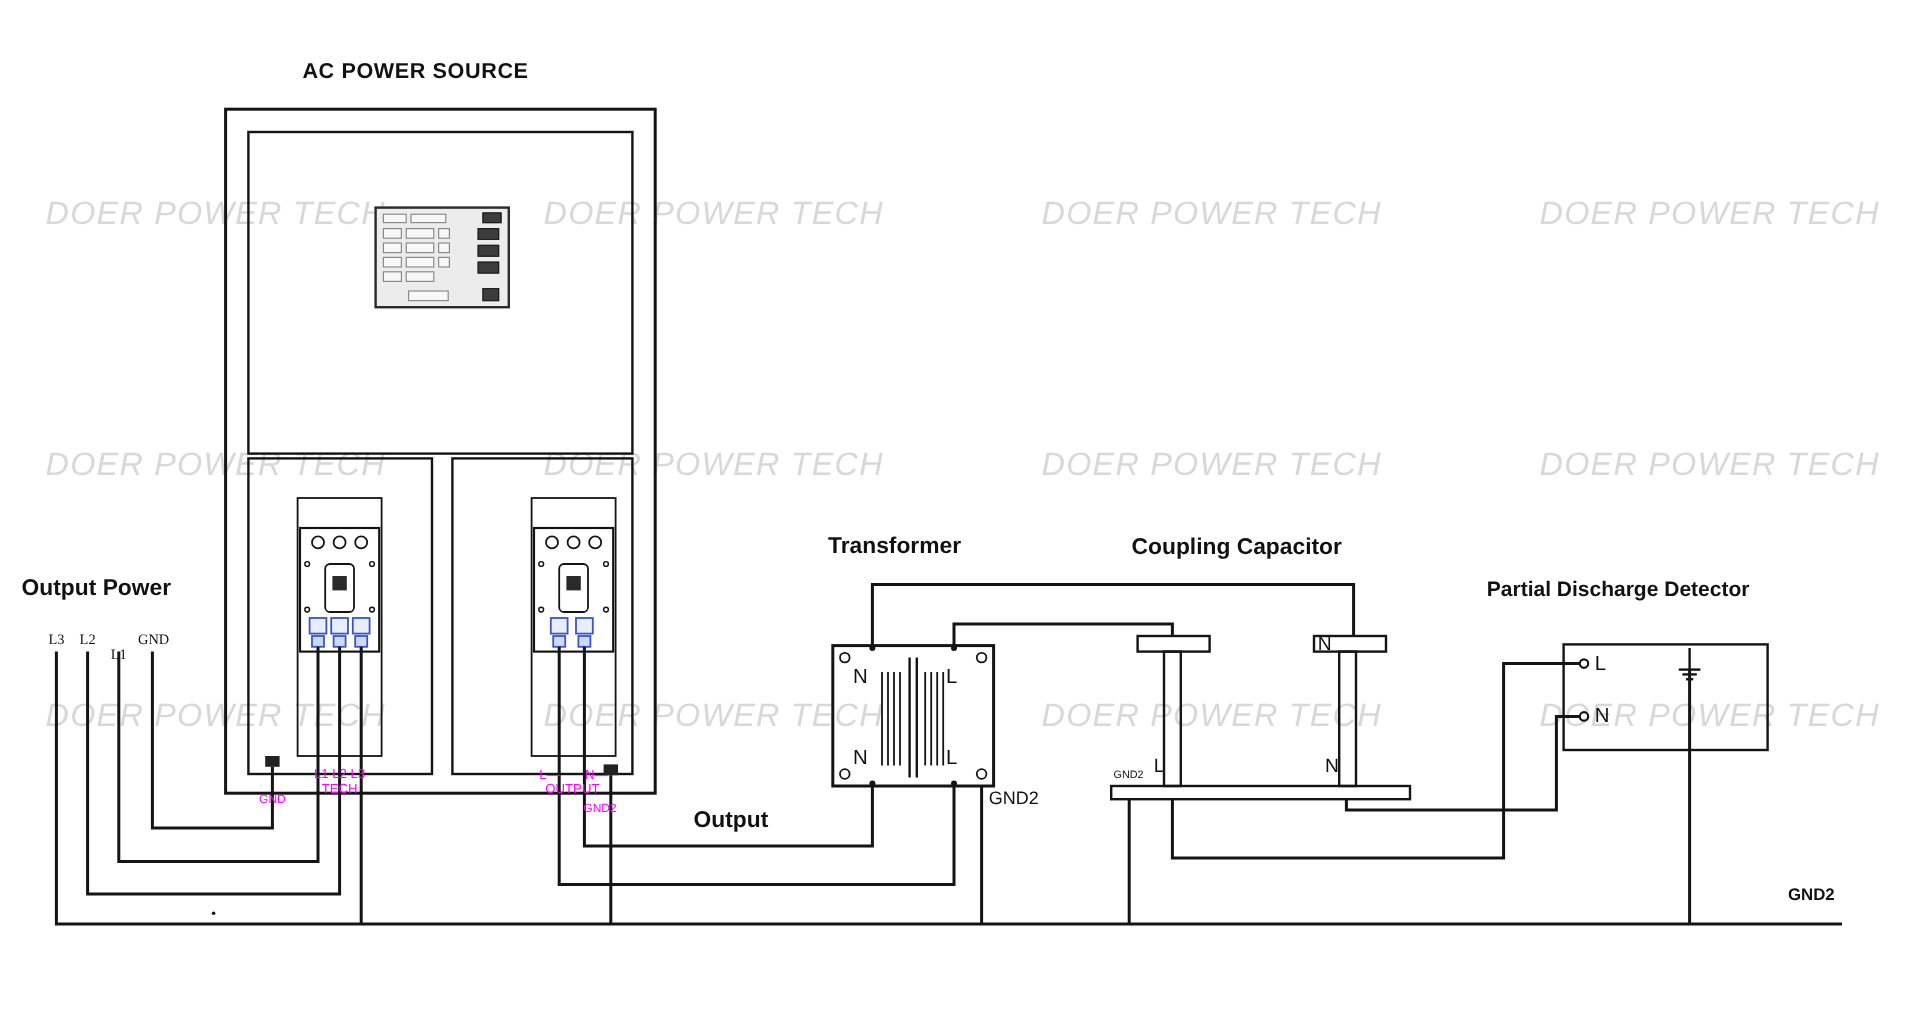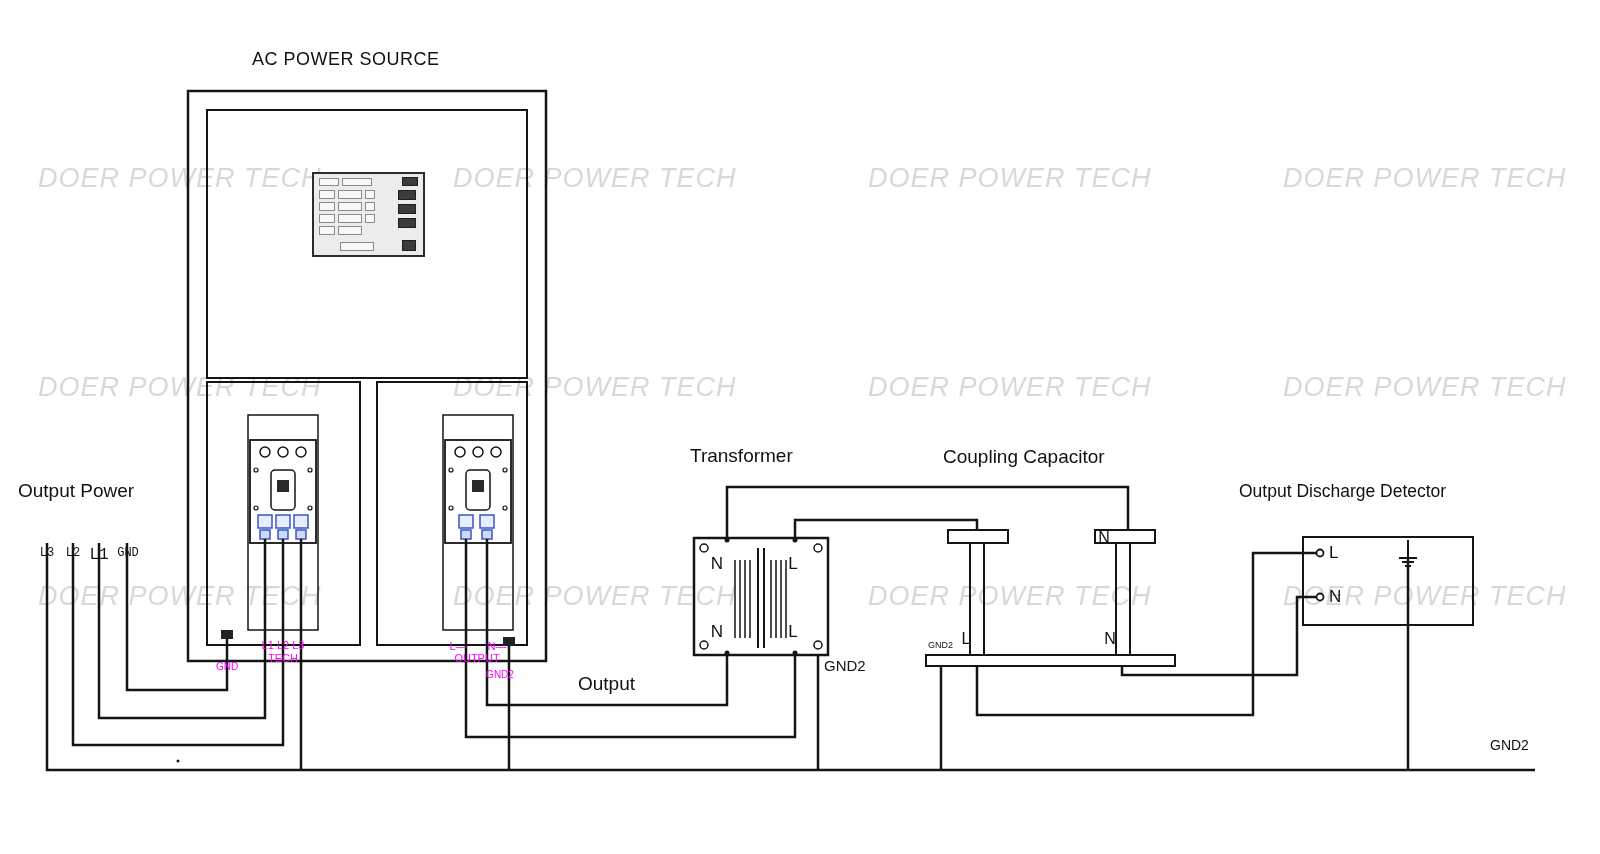--- a/index.html
+++ b/index.html
@@ -2,22 +2,22 @@
 <html><head>
 <meta charset="utf-8">
 <style>
   html,body{margin:0;padding:0;background:#fff;}
   #canvas{position:relative;width:1600px;height:854px;background:#ffffff;overflow:hidden;
           font-family:"Liberation Sans",sans-serif;}
   .wm{position:absolute;font:italic 27px "Liberation Sans",sans-serif;color:#d8d8d8;
       letter-spacing:1px;white-space:nowrap;z-index:0;user-select:none;}
   svg.diagram{position:absolute;left:0;top:0;z-index:1;}
   .lbl{position:absolute;color:#111;white-space:nowrap;z-index:3;line-height:1;}
-  .title{font-weight:normal;}
-  .serif{font-family:Liberation Mono, monospace;margin-top:20px;}
+  .title{font-weight:bold;}
+  .serif{font-family:Liberation Serif, serif;}
   .mag{color:#ff00ff;font-weight:normal;font-size:11px;margin-top:44px;}
   .ctr{transform:translateX(-50%);}
   
   .hmi{position:absolute;left:312px;top:172px;width:113px;height:85px;background:#ececec;
        border:2px solid #2b2b2b;box-sizing:border-box;z-index:2;}
   .hmi .cell{position:absolute;border:1px solid #8a8a8a;background:#f8f8f8;box-sizing:border-box;}
   .hmi .dark{position:absolute;background:#3c3c3c;border:1px solid #1f1f1f;box-sizing:border-box;}
 </style>
 </head>
 <body>
@@ -171,26 +171,26 @@
     <div class="dark" style="left:84px;top:30px;width:18px;height:10px"></div>
     <div class="dark" style="left:84px;top:44px;width:18px;height:10px"></div>
     <div class="cell" style="left:26px;top:68px;width:34px;height:9px"></div>
     <div class="dark" style="left:88px;top:66px;width:14px;height:11px"></div>
   </div>
 
   <div class="lbl title" style="left:252px;top:50px;font-size:18px;letter-spacing:0.5px">AC POWER SOURCE</div>
   <div class="lbl title" style="left:18px;top:481px;font-size:19px">Output Power</div>
   <div class="lbl title" style="left:690px;top:446px;font-size:19px">Transformer</div>
   <div class="lbl title" style="left:943px;top:447px;font-size:19px">Coupling Capacitor</div>
-  <div class="lbl title" style="left:1239px;top:483px;font-size:17.5px">Output Discharge Detector</div>
+  <div class="lbl title" style="left:1239px;top:483px;font-size:17.5px">Partial Discharge Detector</div>
   <div class="lbl title" style="left:578px;top:674px;font-size:19px">Output</div>
 
   <div class="lbl serif ctr" style="left:47px;top:527px;font-size:12px">L3</div>
   <div class="lbl serif ctr" style="left:73px;top:527px;font-size:12px">L2</div>
-  <div class="lbl serif ctr" style="left:99px;top:527px;font-size:16px">L1</div>
+  <div class="lbl serif ctr" style="left:99px;top:539px;font-size:12px">L1</div>
   <div class="lbl serif ctr" style="left:128px;top:527px;font-size:12px">GND</div>
 
   <div class="lbl mag ctr" style="left:283px;top:596px">L1 L2 L3</div>
   <div class="lbl mag ctr" style="left:283px;top:609px">TECH</div>
   <div class="lbl mag ctr" style="left:227px;top:618px;font-size:10px">GND</div>
   <div class="lbl mag ctr" style="left:458px;top:597px">L—</div>
   <div class="lbl mag ctr" style="left:497px;top:597px">N—</div>
   <div class="lbl mag ctr" style="left:477px;top:609px">OUTPUT</div>
   <div class="lbl mag ctr" style="left:500px;top:626px;font-size:10px">GND2</div>
 

